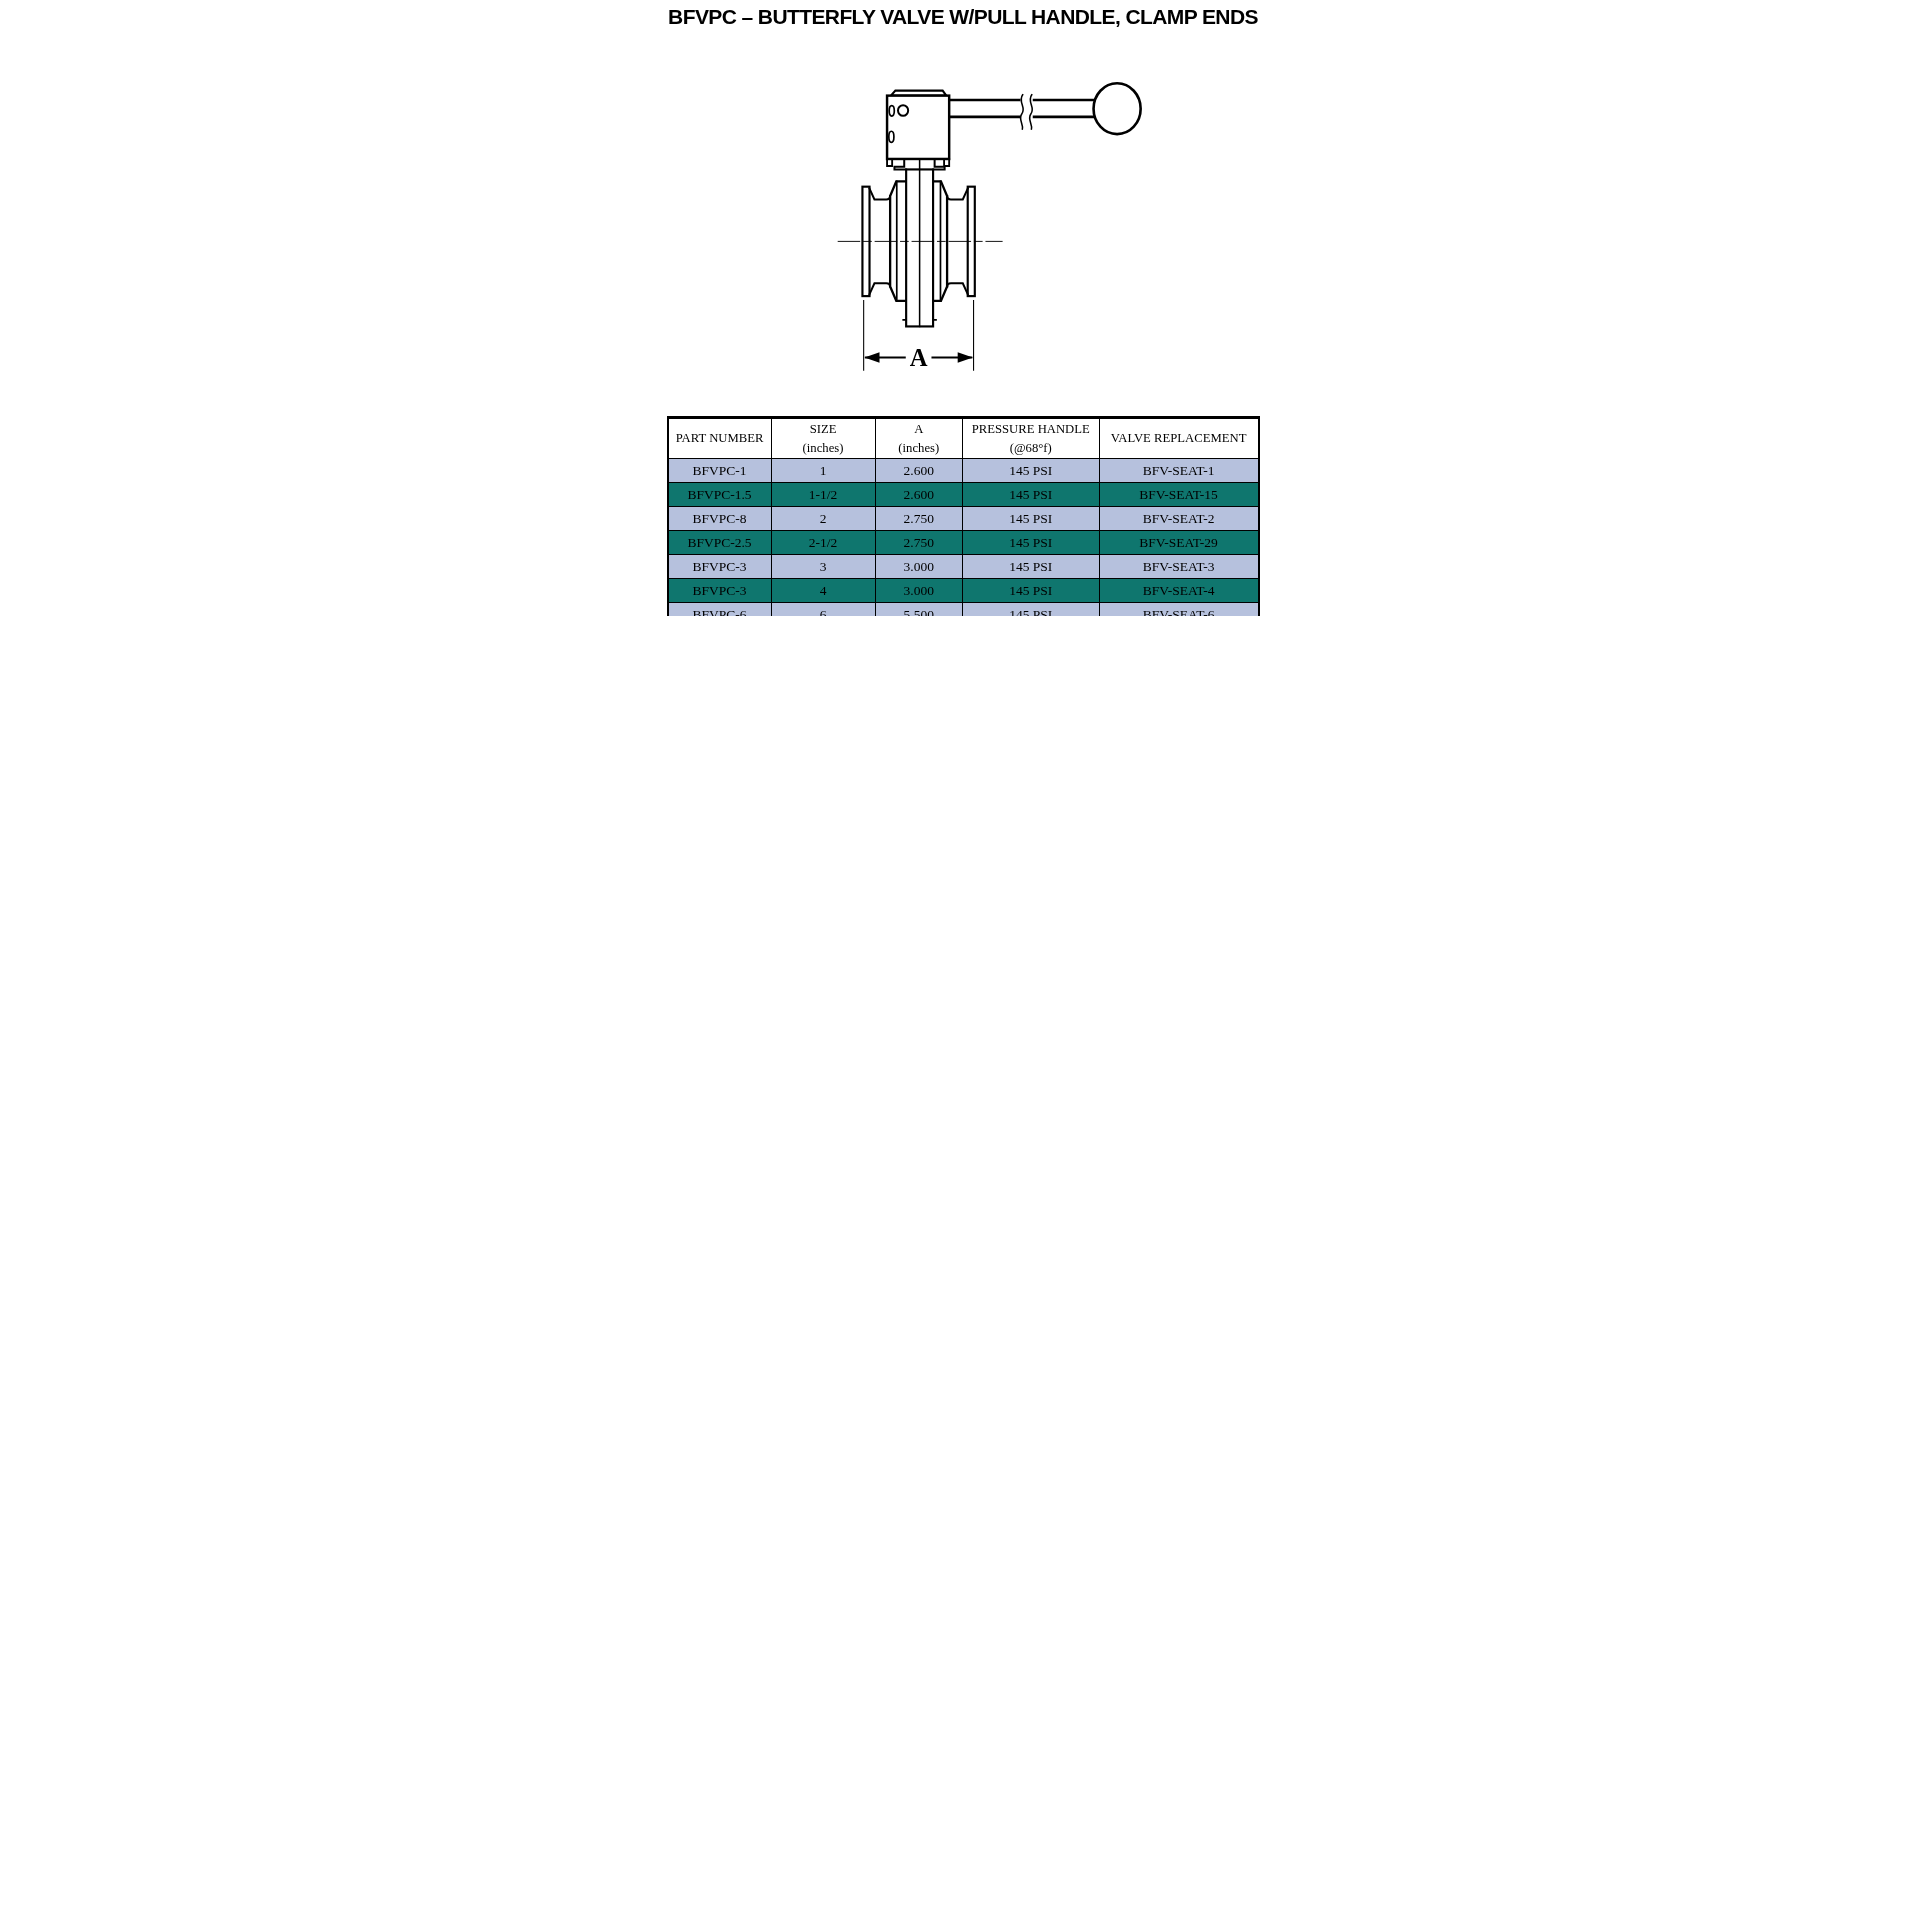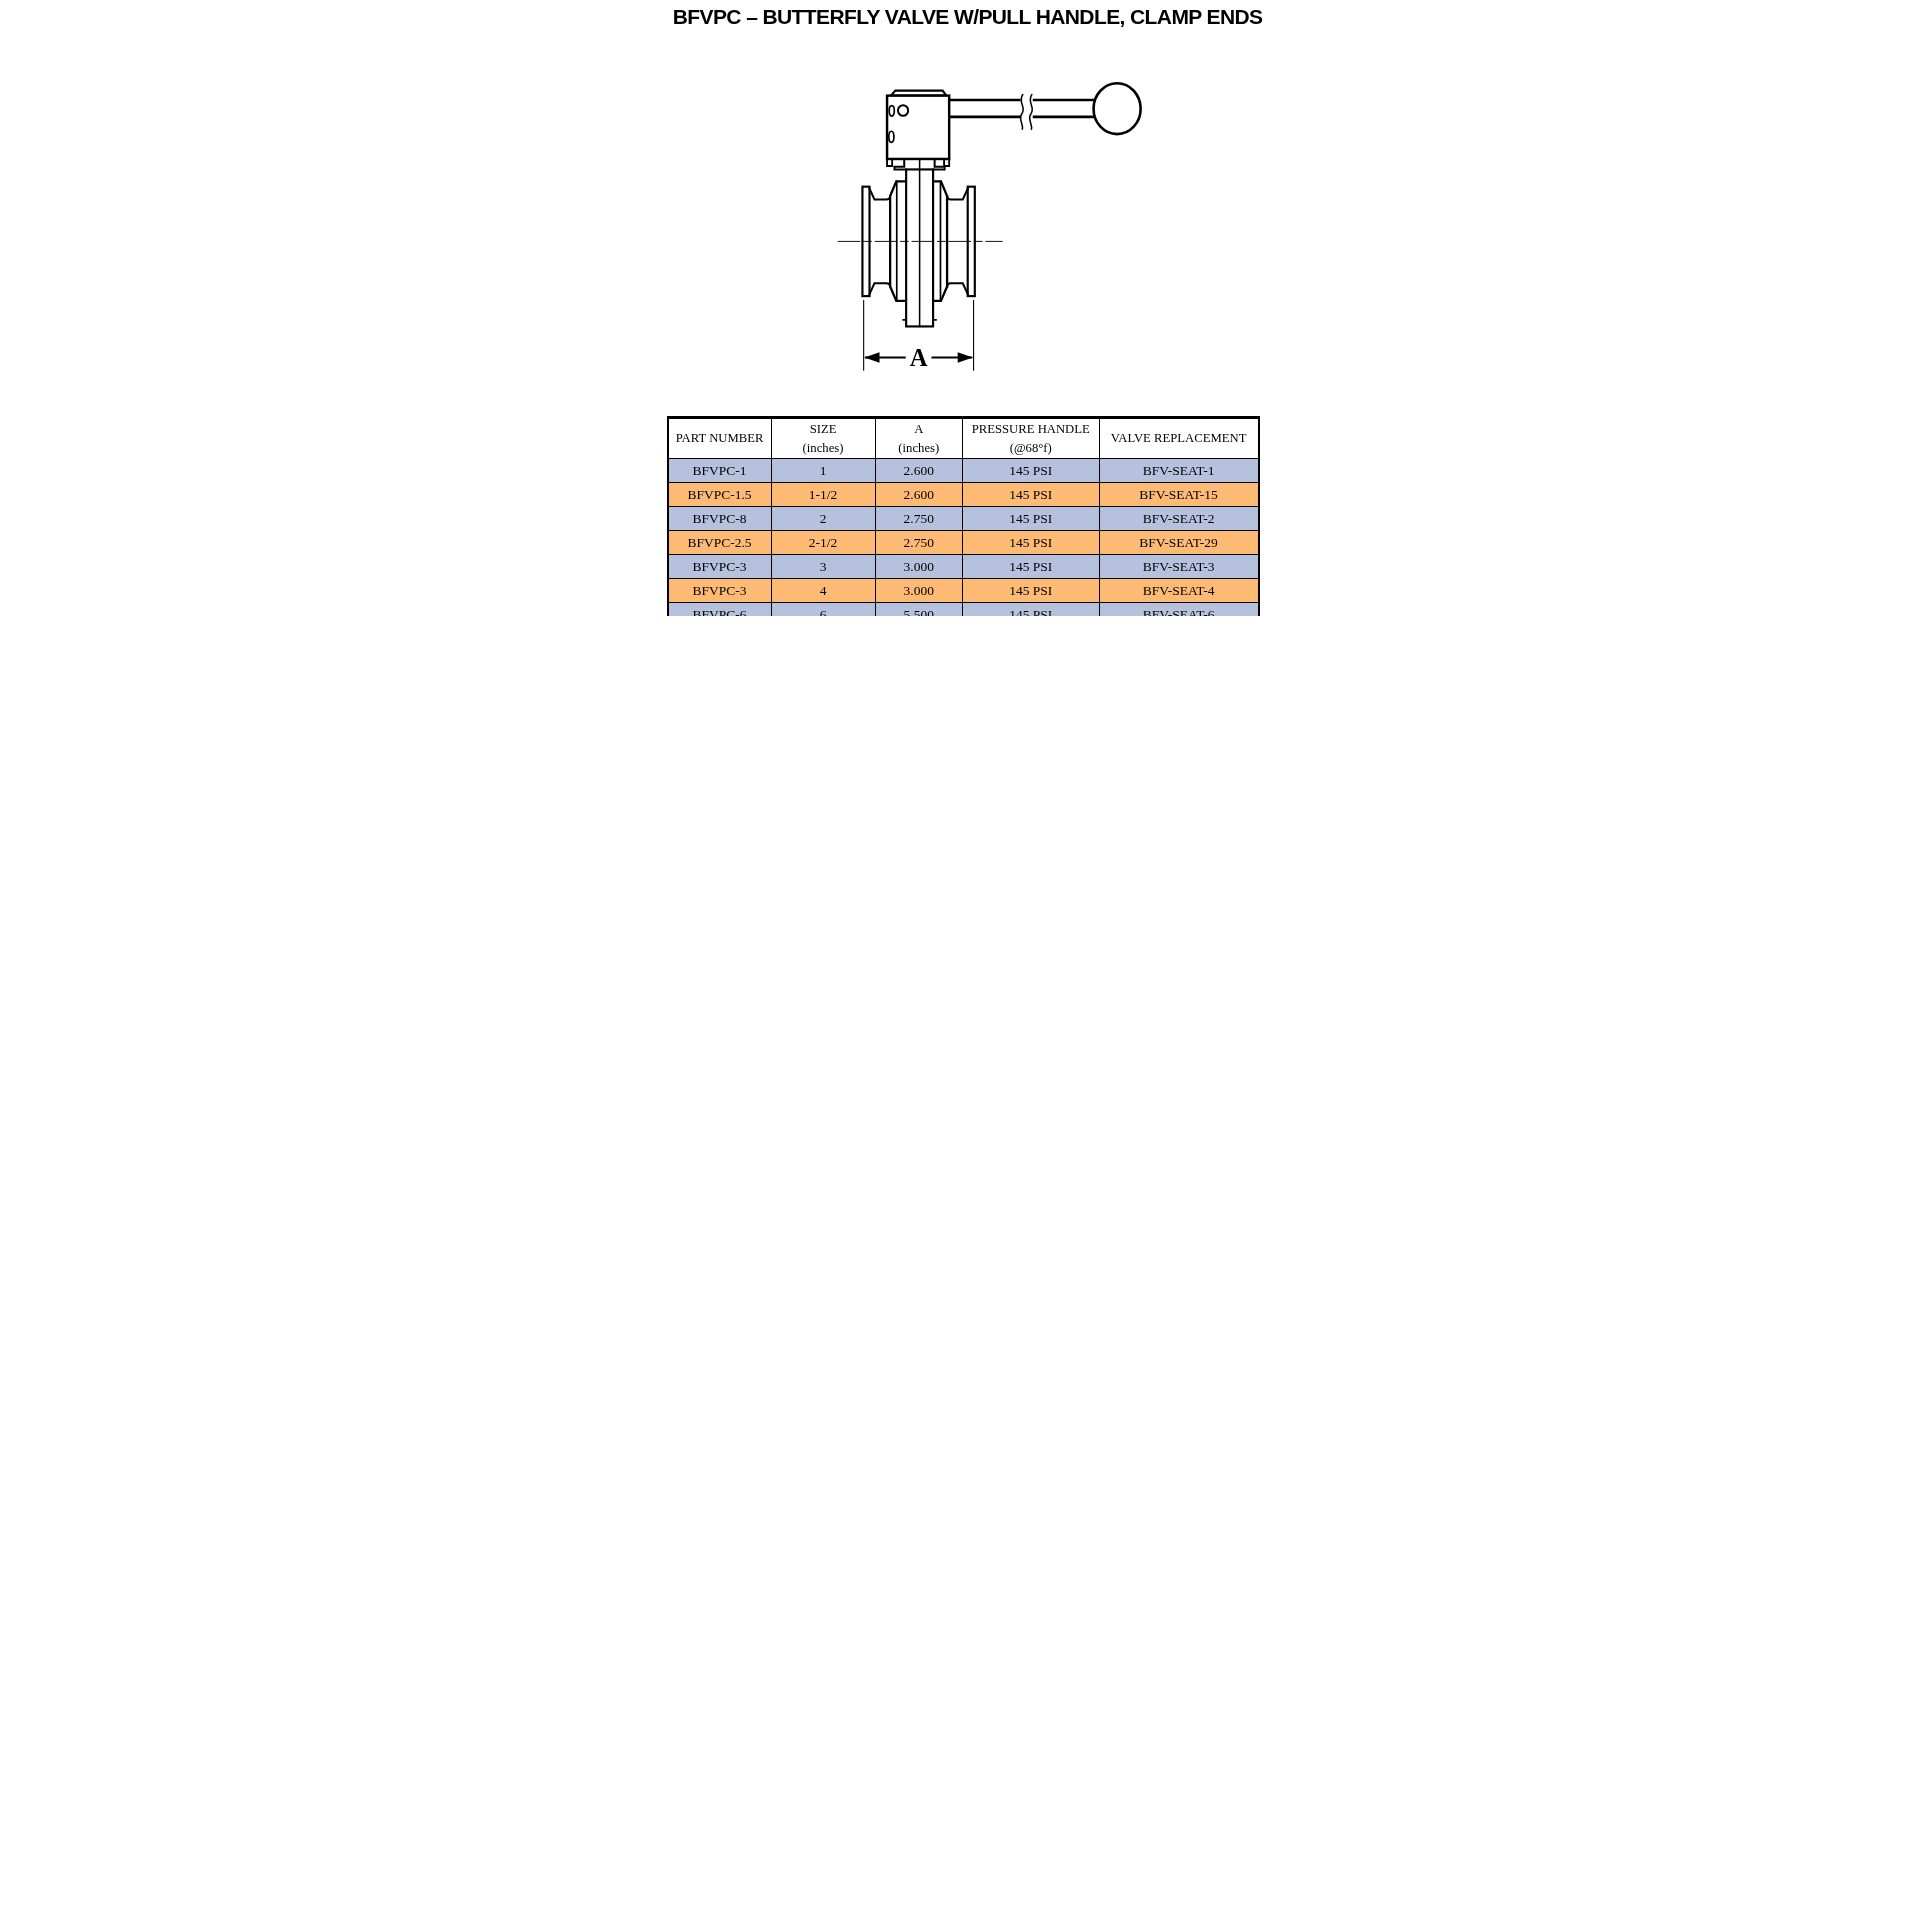--- a/index.html
+++ b/index.html
@@ -10,21 +10,21 @@
     margin:0 auto;
     background:#fff;
     font-family:"Liberation Sans", sans-serif;
     overflow:hidden;
   }
   .title{
     position:absolute;
     top:4.6px;
     left:0;
     width:100%;
-    text-align:right;
+    text-align:center;
     font-weight:bold;
     font-size:21px;
     line-height:1.15;
     letter-spacing:-0.6px;
     color:#000;
     white-space:nowrap;
   }
   .drawing-wrap{
     position:absolute;
     left:166px;
@@ -58,21 +58,21 @@
     vertical-align:middle;
     background:#fff;
     padding:0 1.5px;
   }
   .spec-table td{
     height:23px;
     font-family:"Liberation Serif", serif;
     font-size:13.5px;
     text-align:center;
     vertical-align:middle;
-    background:#fdba74;
+    background:#0f766e;
     padding:0 1.5px;
   }
   .spec-table tr.alt td{ background:var(--alt,#b6c1dd); }
   .dim-label{
     font-family:"Liberation Serif", serif;
     font-weight:bold;
   }
 </style>
 </head>
 <body>

